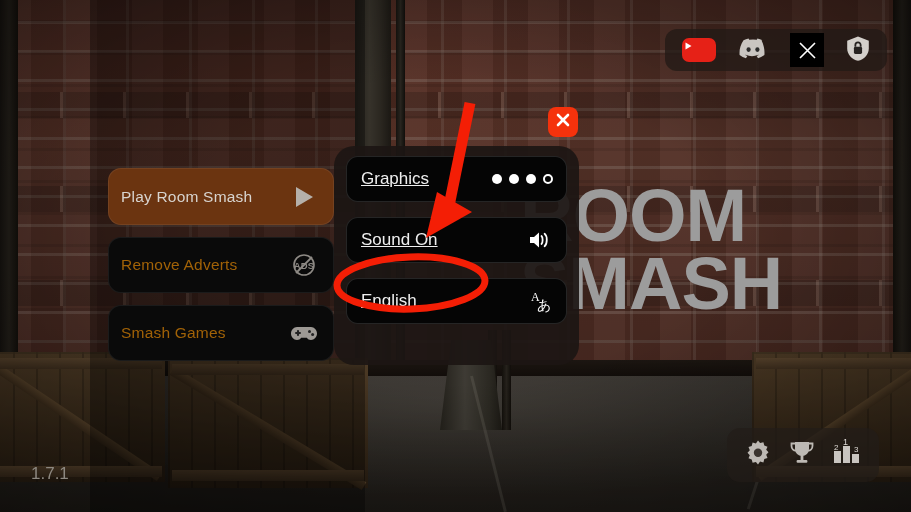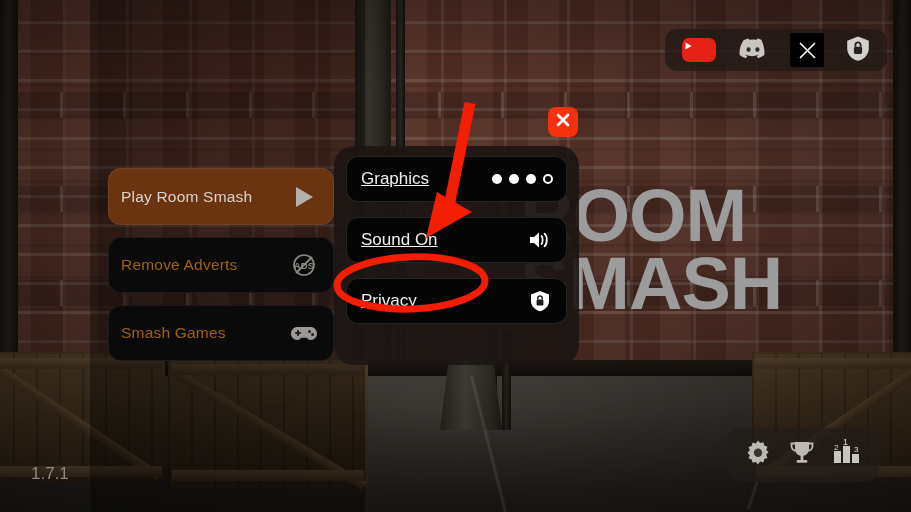--- a/index.html
+++ b/index.html
@@ -274,31 +274,30 @@
         <span class="slabel">Sound On</span>
         <span class="sicon">
           <svg width="24" height="22" viewBox="0 0 24 22">
             <path d="M2 8h4l5-4.5v15L6 14H2z" fill="#fff"></path>
             <path d="M13.5 7c1.5 1.2 1.5 6.8 0 8" fill="none" stroke="#fff" stroke-width="1.8" stroke-linecap="round"></path>
             <path d="M16.6 4.8c2.9 2.2 2.9 10.2 0 12.4" fill="none" stroke="#fff" stroke-width="1.8" stroke-linecap="round"></path>
           </svg>
         </span>
       </div>
 
-
       <div class="sbtn">
-        <span class="slabel">Privacy</span>
+        <span class="slabel">English</span>
         <span class="sicon">
-          <svg width="20" height="22" viewBox="0 0 20 22">
-            <path d="M10 1 L19 4.5 V11 C19 16.2 15 20 10 21.3 C5 20 1 16.2 1 11 V4.5 Z" fill="#fff"></path>
-            <rect x="6.6" y="9.6" width="6.8" height="6" rx="1.2" fill="#1a1a1a"></rect>
-            <path d="M7.8 9.6V8.1a2.2 2.2 0 0 1 4.4 0v1.5" fill="none" stroke="#1a1a1a" stroke-width="1.5"></path>
+          <svg width="24" height="24" viewBox="0 0 24 24">
+            <text x="3" y="12" font-size="12" font-family="Liberation Serif, serif" fill="#fff">A</text>
+            <text x="9" y="21" font-size="14" font-family="DejaVu Sans, sans-serif" fill="#fff">あ</text>
           </svg>
         </span>
       </div>
+
 
     </div>
   </div>
 
   <div id="close-btn">
     <span>
       <svg width="18" height="18" viewBox="0 0 18 18">
         <line x1="4" y1="4" x2="14" y2="14" stroke="#fff" stroke-width="2.6" stroke-linecap="round"></line>
         <line x1="14" y1="4" x2="4" y2="14" stroke="#fff" stroke-width="2.6" stroke-linecap="round"></line>
       </svg>

